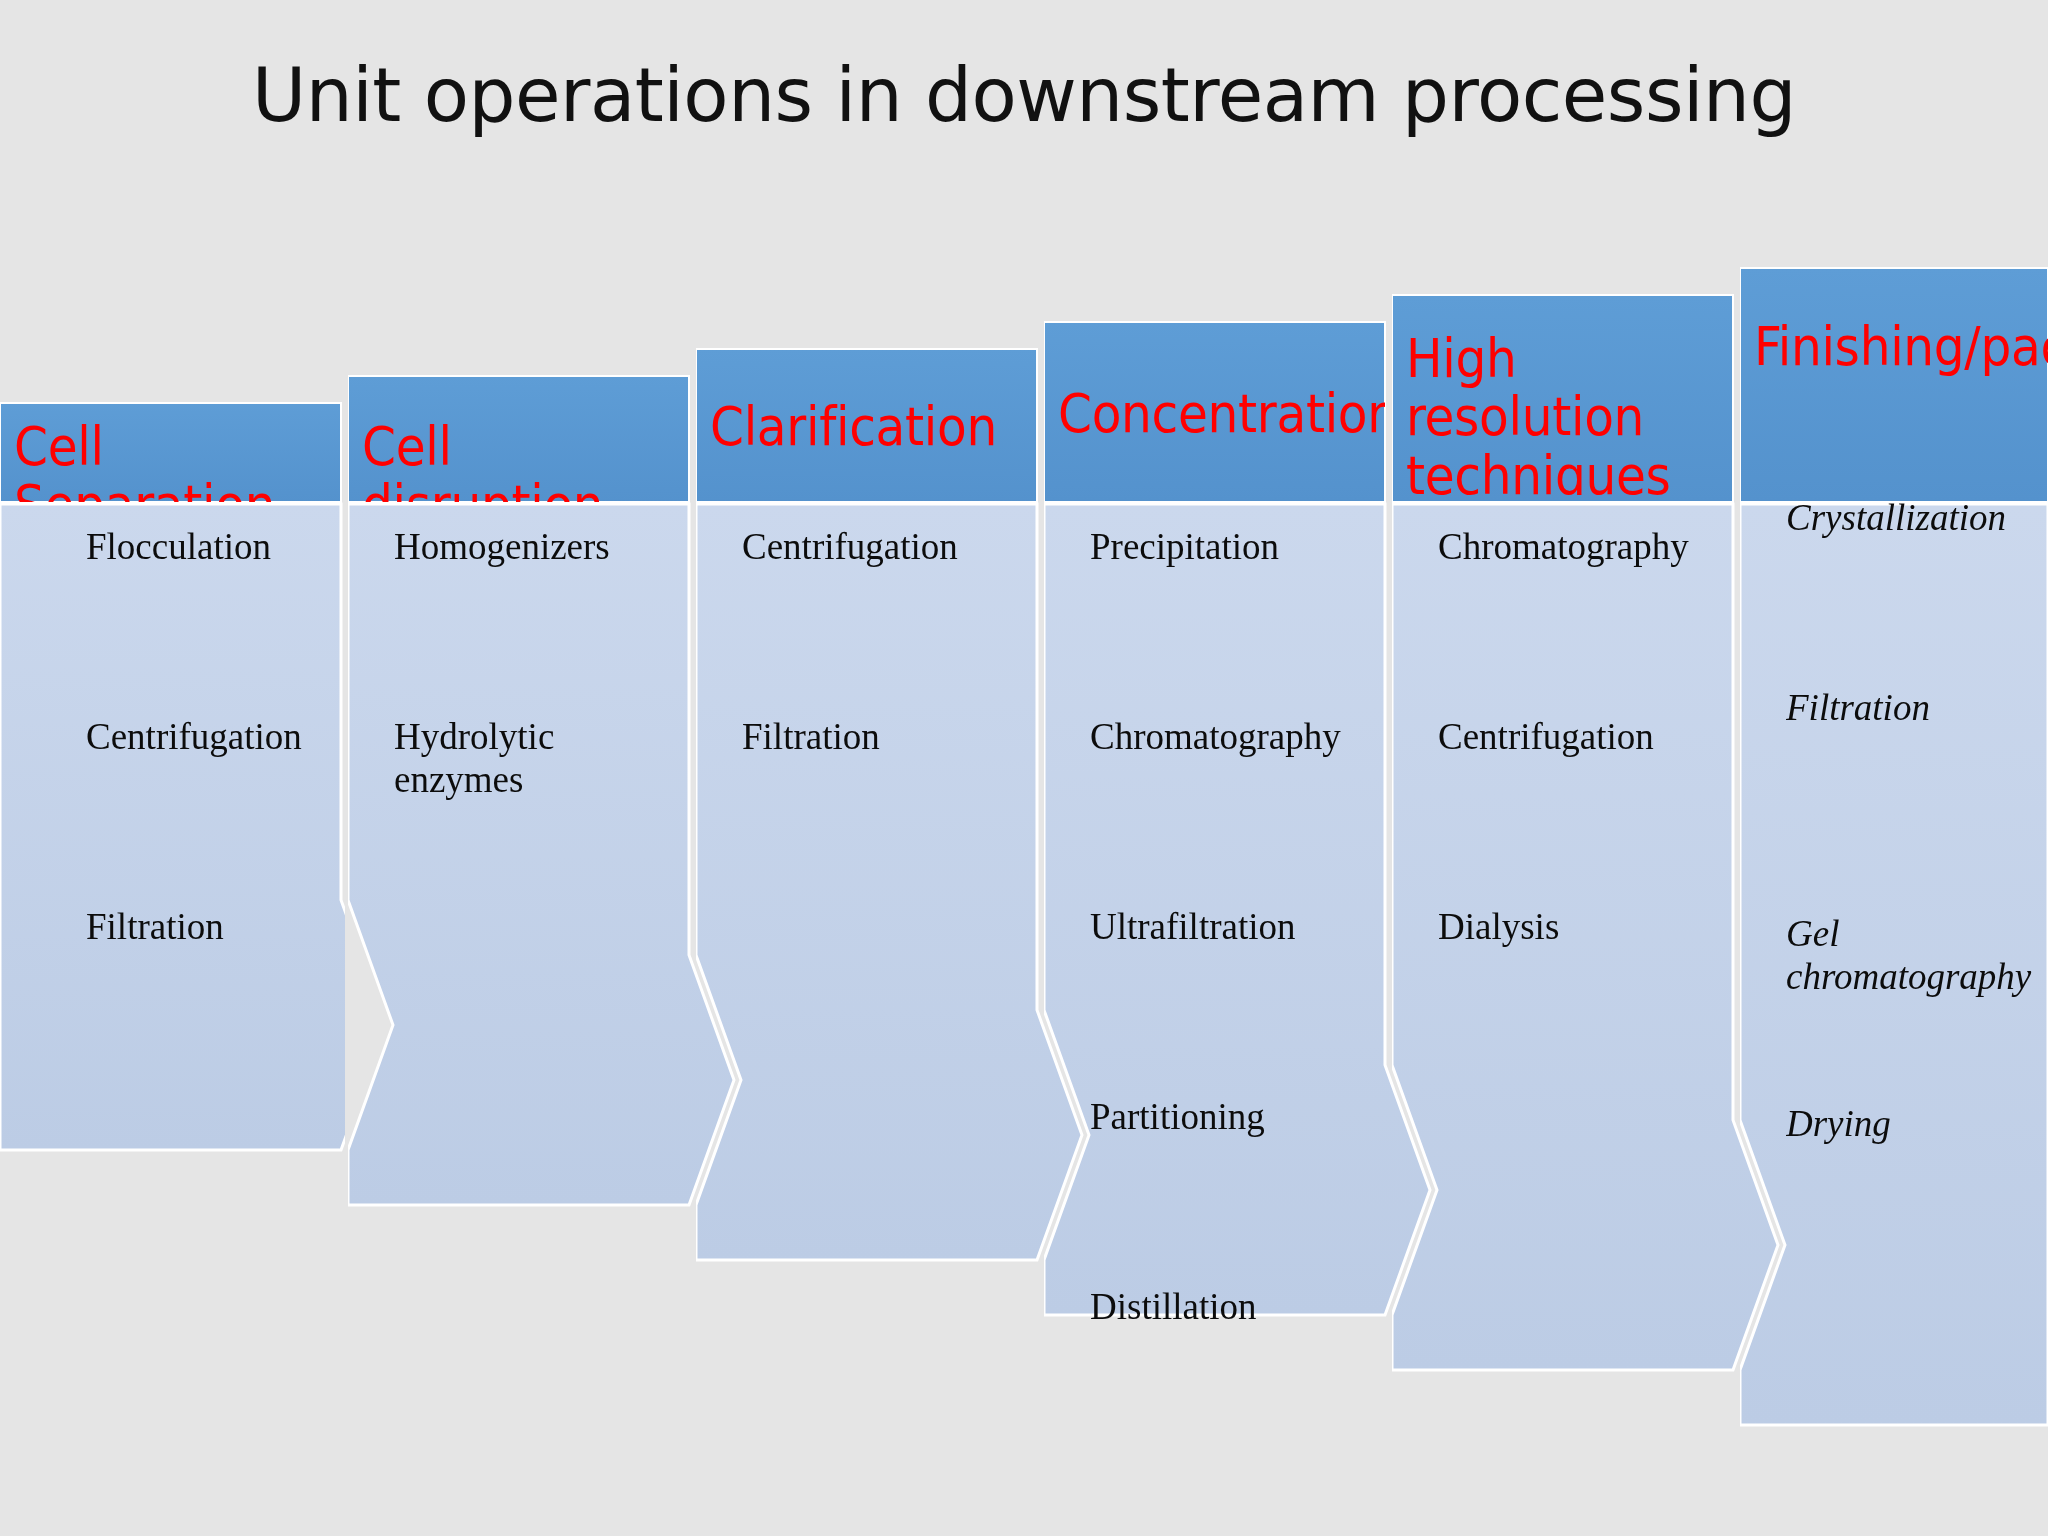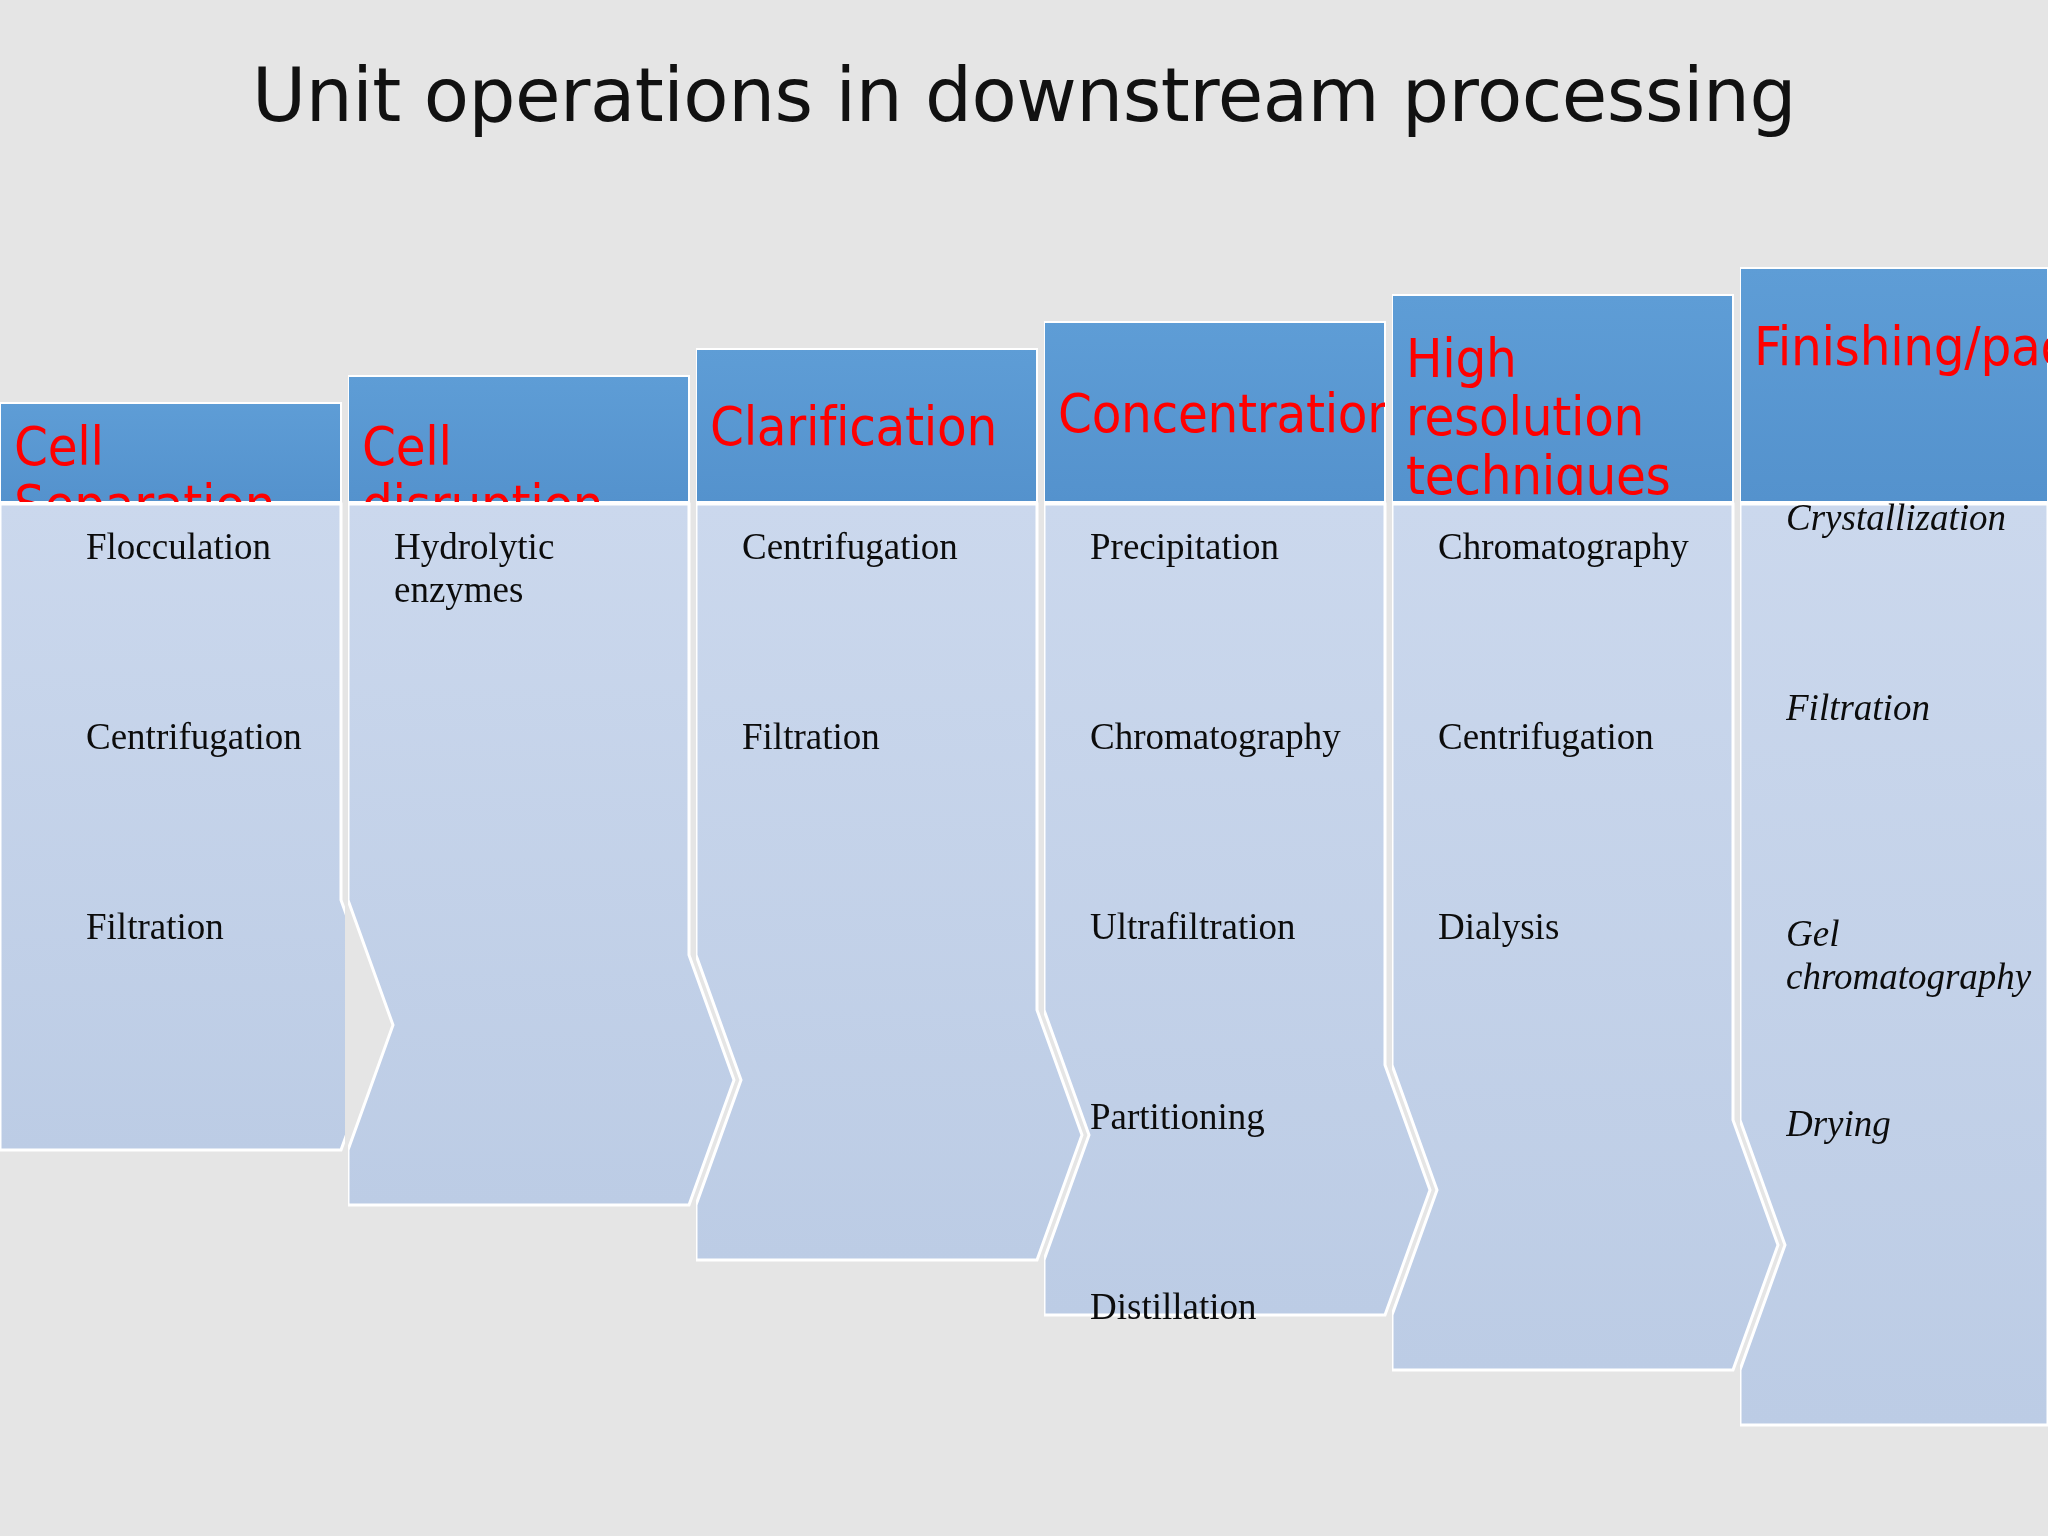--- a/index.html
+++ b/index.html
@@ -133,20 +133,21 @@
             <stop offset="100%" stop-color="#5492CD"></stop>
           </linearGradient>
         </defs>
         <rect x="0" y="376" width="341" height="126" fill="url(#hdrGrad2)" stroke="#FFFFFF" stroke-width="2"></rect>
         <path d="M 0 504 L 341 504 L 341 955 L 386 1080 L 341 1205 L 0 1205 L 0 1150 L 45 1025 L 0 900 Z" fill="url(#bodyGrad2)" stroke="#FFFFFF" stroke-width="3"></path>
       </svg>
       <div class="col-header-text" style="left:0px; top:418px; width:341px; height:84px;">
         <span>Cell disruption</span>
       </div>
       <div class="col-body-list" style="left:0px; top:525px; width:341px;">
+        <div class="body-item">Homogenizers</div>
         <div class="body-item" style="max-width:250px;">Hydrolytic enzymes</div>
       </div>
     </div>
 
     <div class="col" style="left:696px; width:348px;">
       <svg class="col-svg" width="400" height="1536" viewBox="0 0 400 1536" xmlns="http://www.w3.org/2000/svg">
         <defs>
           <linearGradient id="bodyGrad3" x1="0" y1="0" x2="0" y2="1">
             <stop offset="0%" stop-color="#CBD8ED"></stop>
             <stop offset="100%" stop-color="#BCCCE5"></stop>

